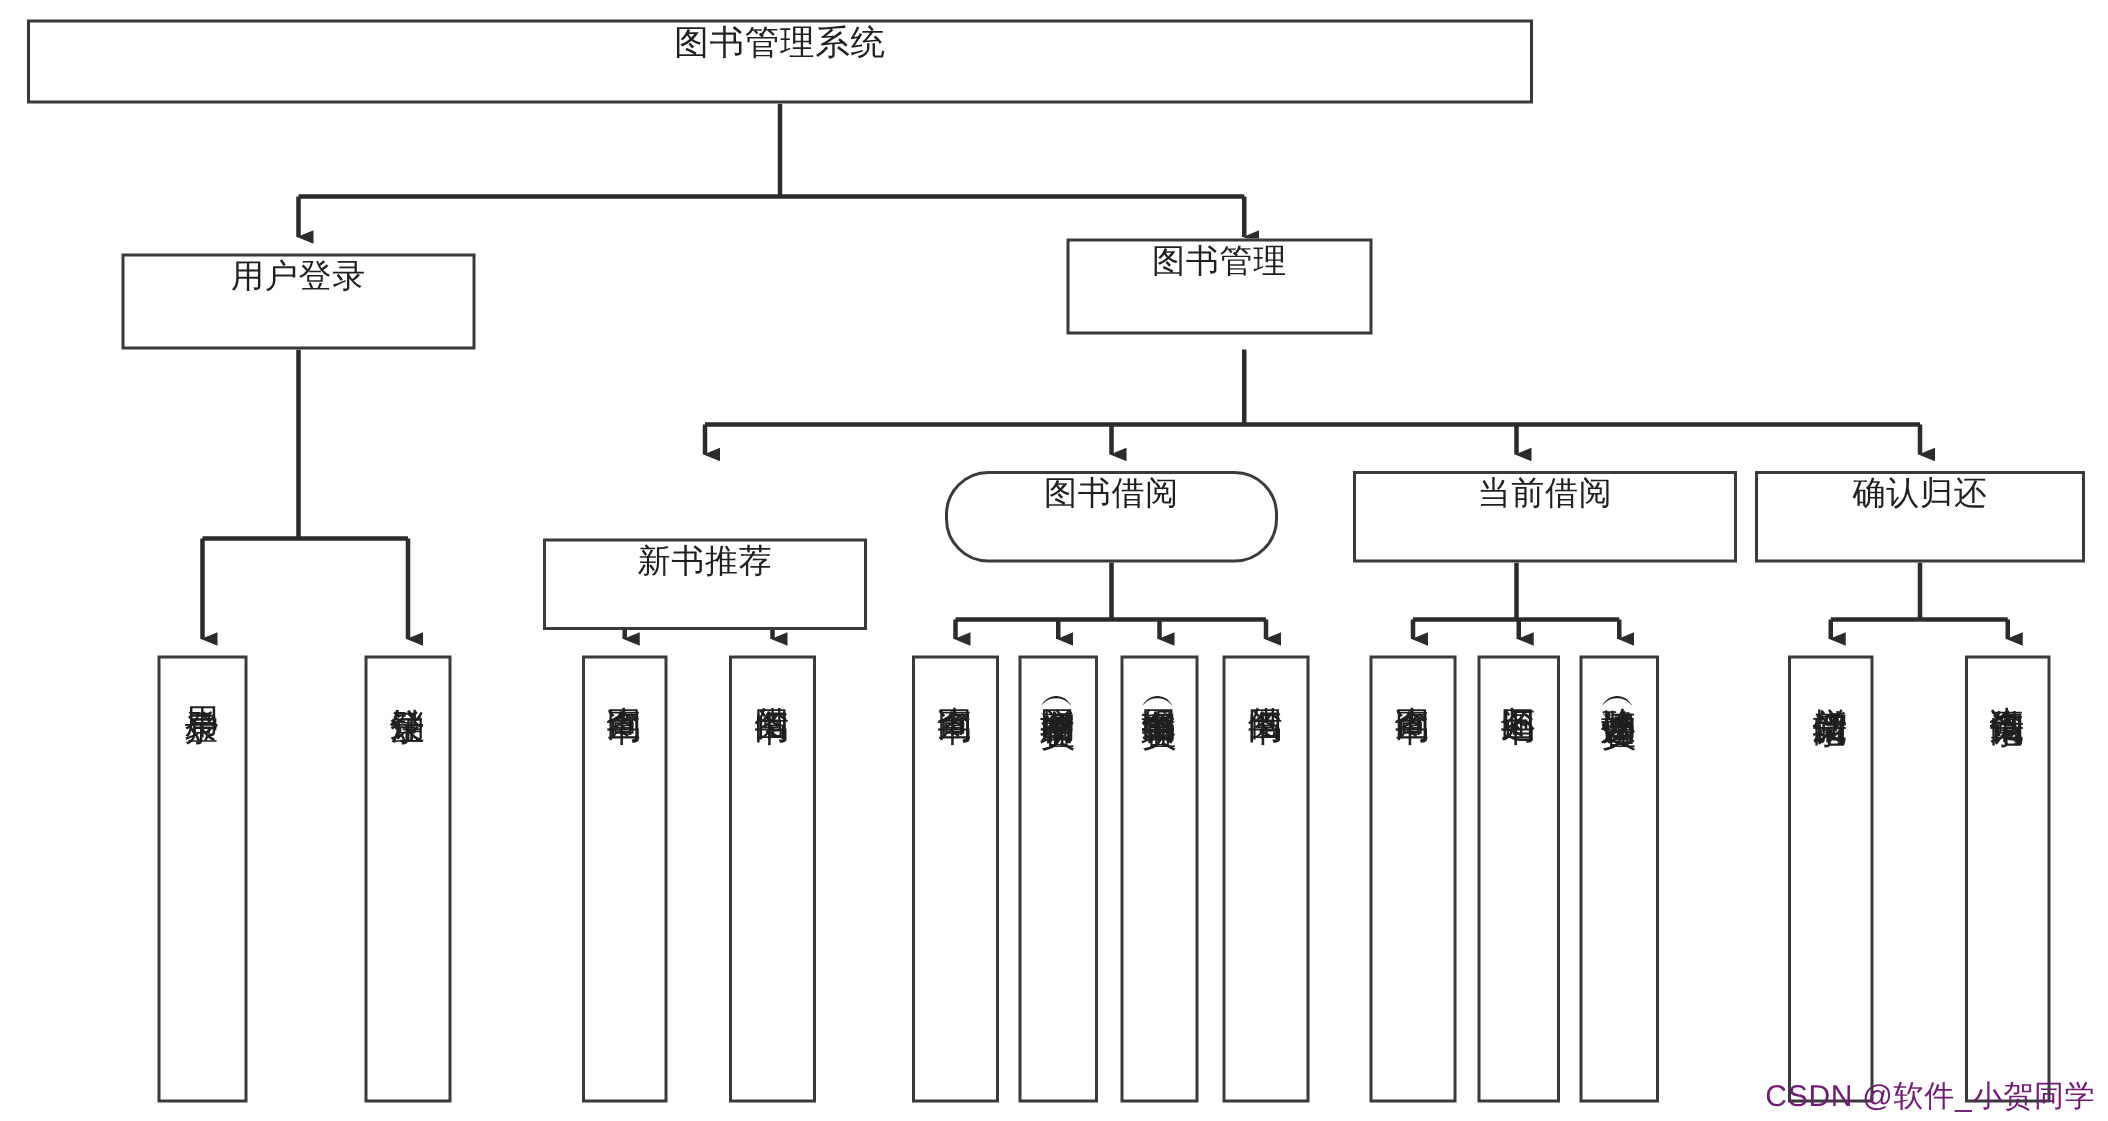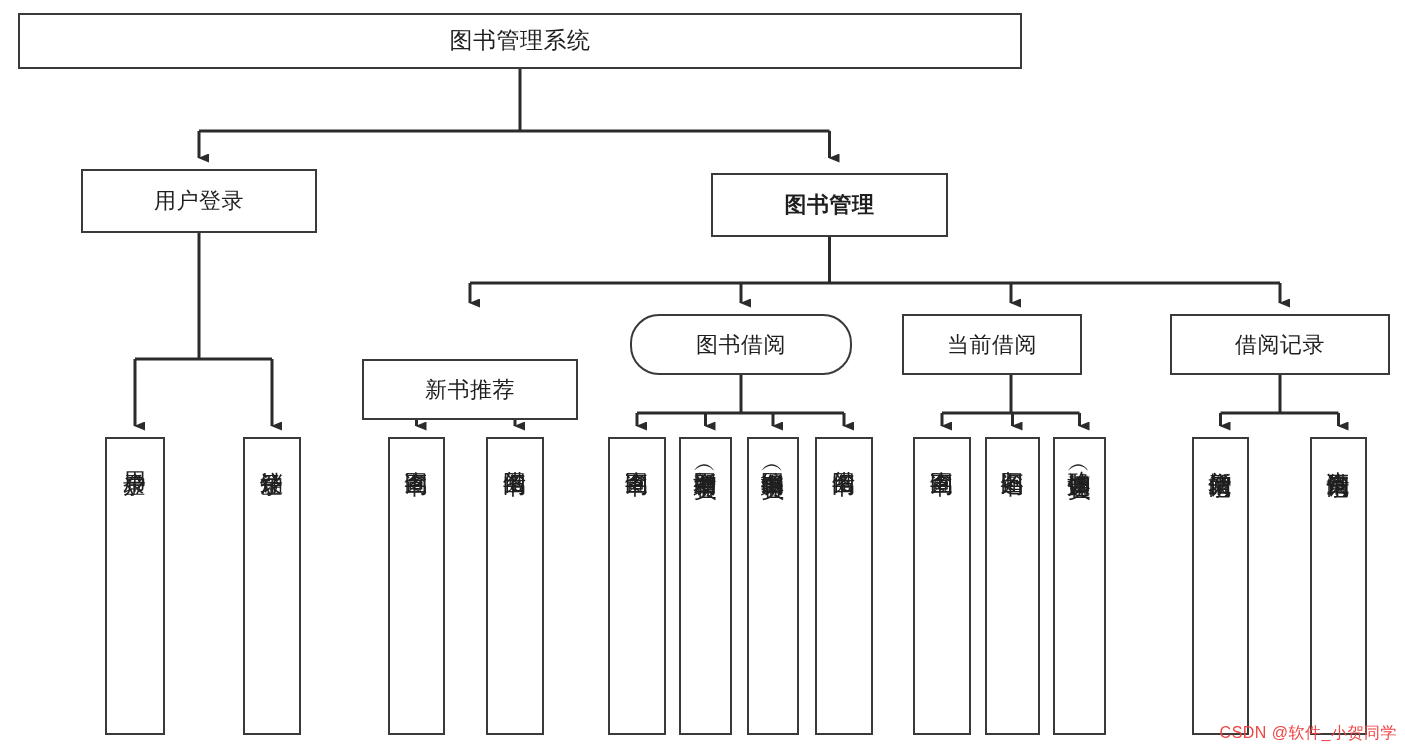--- a/index.html
+++ b/index.html
@@ -25,21 +25,20 @@
     width: 1405px;
     height: 747px;
     pointer-events: none;
   }
   .node {
     position: absolute;
     box-sizing: border-box;
     background: #ffffff;
     border: 2px solid #3a3a3a;
     display: flex;
-    align-items: center;
     justify-content: center;
     color: #1f1f1f;
     z-index: 2;
   }
   .node-label {
     display: block;
     text-align: center;
     line-height: 1.18;
     letter-spacing: 0.5px;
     color: #1f1f1f;
@@ -71,22 +70,22 @@
     font-size: 22px;
   }
   .node.leaf.narrow .node-label {
     font-size: 23px;
     letter-spacing: 1px;
   }
   #watermark {
     position: absolute;
     right: 8px;
     bottom: 3px;
-    font-size: 16px;
-    color: #ef4444;
+    font-size: 20px;
+    color: #701a75;
     letter-spacing: 0.5px;
     z-index: 3;
     user-select: none;
     white-space: nowrap;
   }
 </style>
 </head>
 <body>
 
 <div id="diagram-root">
@@ -134,34 +133,34 @@
       </g>
   </svg>
 
   <div id="node-layer">
       <div class="node root horizontal" style="left: 18px; top: 13px; width: 1004px; height: 56px;">
         <span class="node-label">图书管理系统</span>
       </div>
       <div class="node level2 horizontal" style="left: 81px; top: 169px; width: 236px; height: 64px;">
         <span class="node-label">用户登录</span>
       </div>
-      <div class="node level2 horizontal" style="left: 711px; top: 173px; width: 237px; height: 64px; font-weight: bold;">
+      <div class="node level2 horizontal" style="left: 711px; top: 159px; width: 204px; height: 64px;">
         <span class="node-label">图书管理</span>
       </div>
       <div class="node level3 horizontal" style="left: 362px; top: 314px; width: 216px; height: 61px; margin-top: 45px;">
         <span class="node-label">新书推荐</span>
       </div>
       <div class="node level3 horizontal" style="left: 630px; top: 314px; width: 222px; height: 61px; border-radius: 29px;">
         <span class="node-label">图书借阅</span>
       </div>
-      <div class="node level3 horizontal" style="left: 902px; top: 314px; width: 180px; height: 61px;">
+      <div class="node level3 horizontal" style="left: 902px; top: 314px; width: 256px; height: 61px;">
         <span class="node-label">当前借阅</span>
       </div>
       <div class="node level3 horizontal" style="left: 1170px; top: 314px; width: 220px; height: 61px;">
-        <span class="node-label">借阅记录</span>
+        <span class="node-label">确认归还</span>
       </div>
       <div class="node leaf vertical narrow" style="left: 105px; top: 437px; width: 60px; height: 298px;">
         <span class="node-label">用户登录</span>
       </div>
       <div class="node leaf vertical narrow" style="left: 243px; top: 437px; width: 58px; height: 298px;">
         <span class="node-label">注销登录</span>
       </div>
       <div class="node leaf vertical narrow" style="left: 388px; top: 437px; width: 57px; height: 298px;">
         <span class="node-label">查询图书</span>
       </div>

